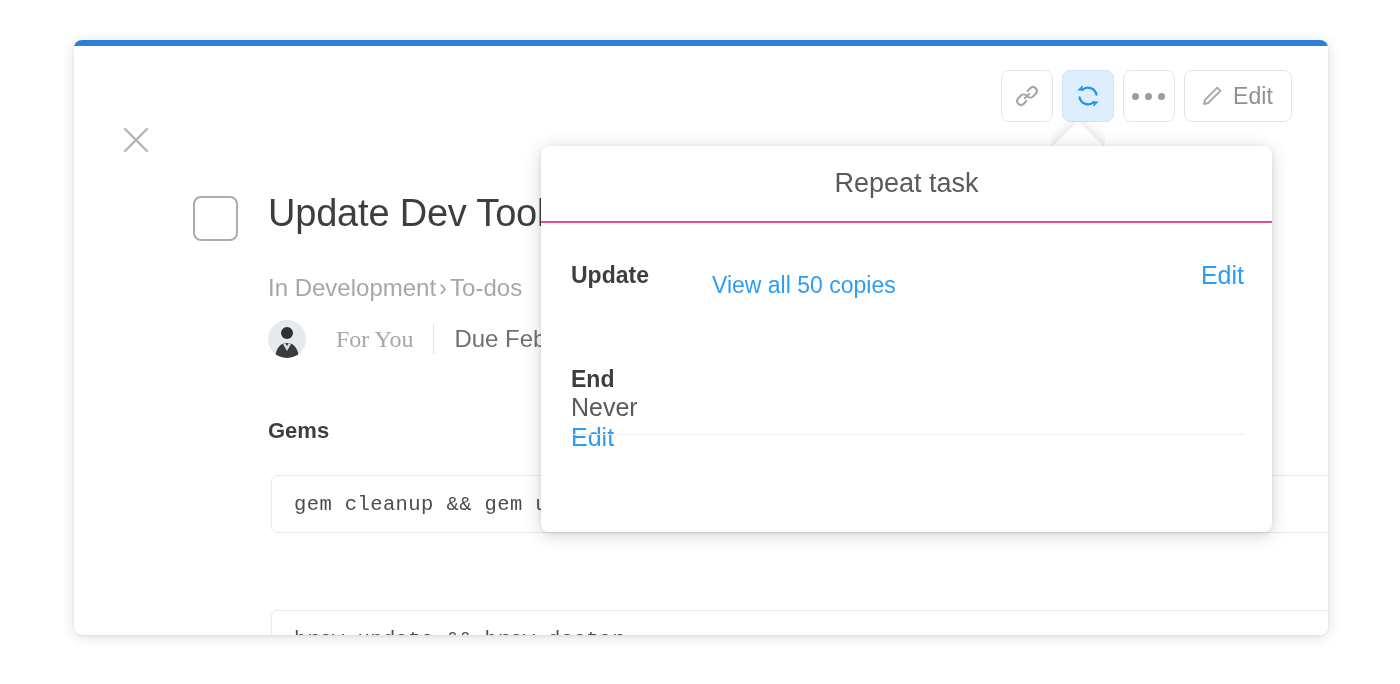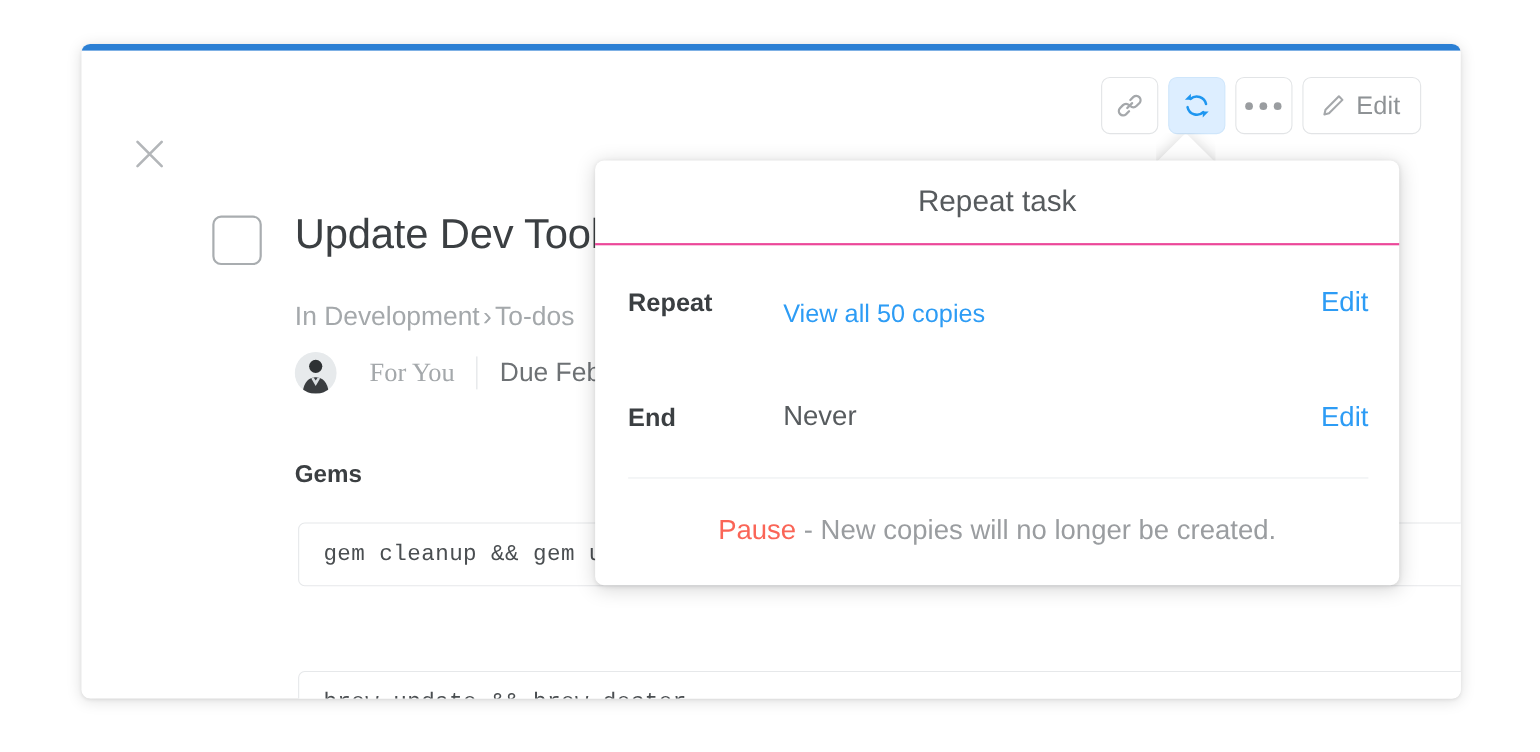--- a/index.html
+++ b/index.html
@@ -250,21 +250,21 @@
   }
 
   .popover-row {
     position: absolute;
     left: 30px;
     right: 28px;
     display: flex;
     align-items: flex-start;
   }
   #repeats-row { top: 114px; }
-  #end-row     { top: 218px; }
+  #end-row     { top: 218px; flex-direction: column; }
 
   .row-label {
     width: 141px;
     flex: none;
     font-size: 23px;
     font-weight: bold;
     color: #3b3f42;
     padding-top: 2px;
   }
   .row-value {
@@ -402,31 +402,28 @@
   </div>
 </div>
 
 <div id="popover-arrow"></div>
 
 <div id="repeat-popover">
 
   <div id="popover-title">Repeat task</div>
 
   <div class="popover-row" id="repeats-row">
-    <div class="row-label">Repeat</div>
+    <div class="row-label">Update</div>
     <div class="row-value">
       <a id="view-copies-link" href="#">View all 50 copies</a>
     </div>
     <a class="row-edit" href="#">Edit</a>
   </div>
 
   <div class="popover-row" id="end-row">
     <div class="row-label">End</div>
     <div class="row-value">Never</div>
     <a class="row-edit" href="#">Edit</a>
   </div>
 
   <div id="popover-divider"></div>
 
-  <div id="pause-row">
-    <a id="pause-link" href="#">Pause</a><span> - New copies will no longer be created.</span>
-  </div>
 </div>
 
 </body></html>

